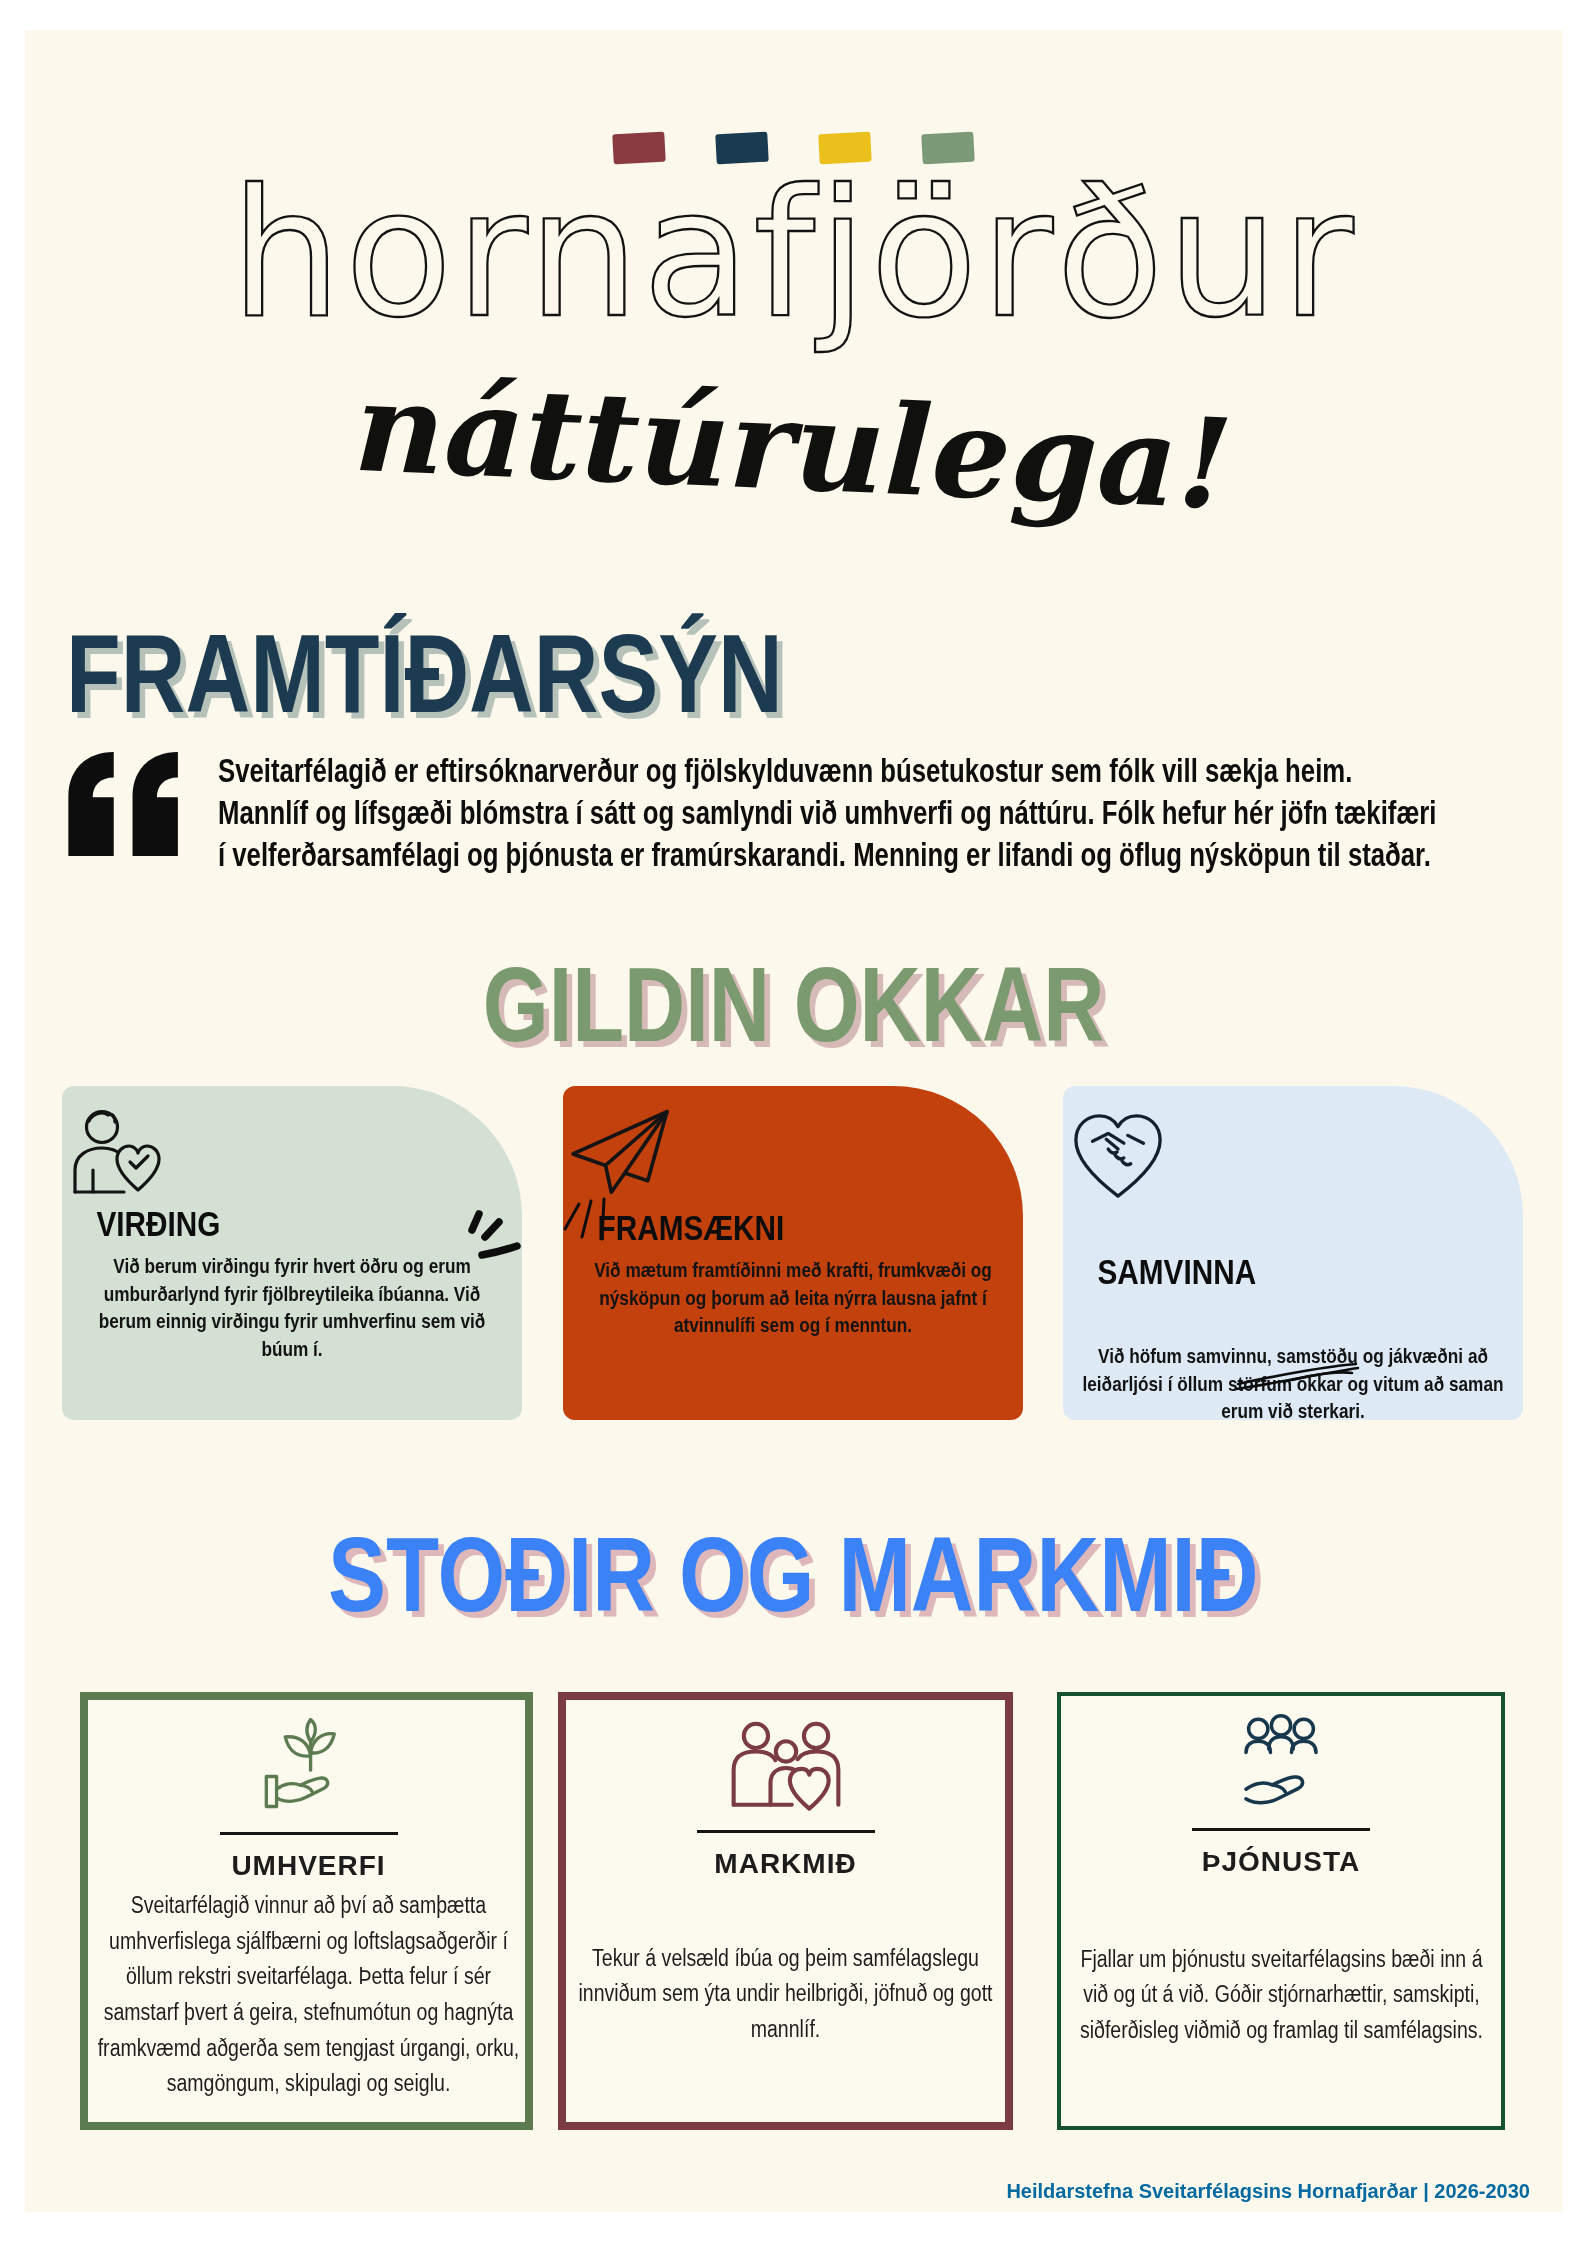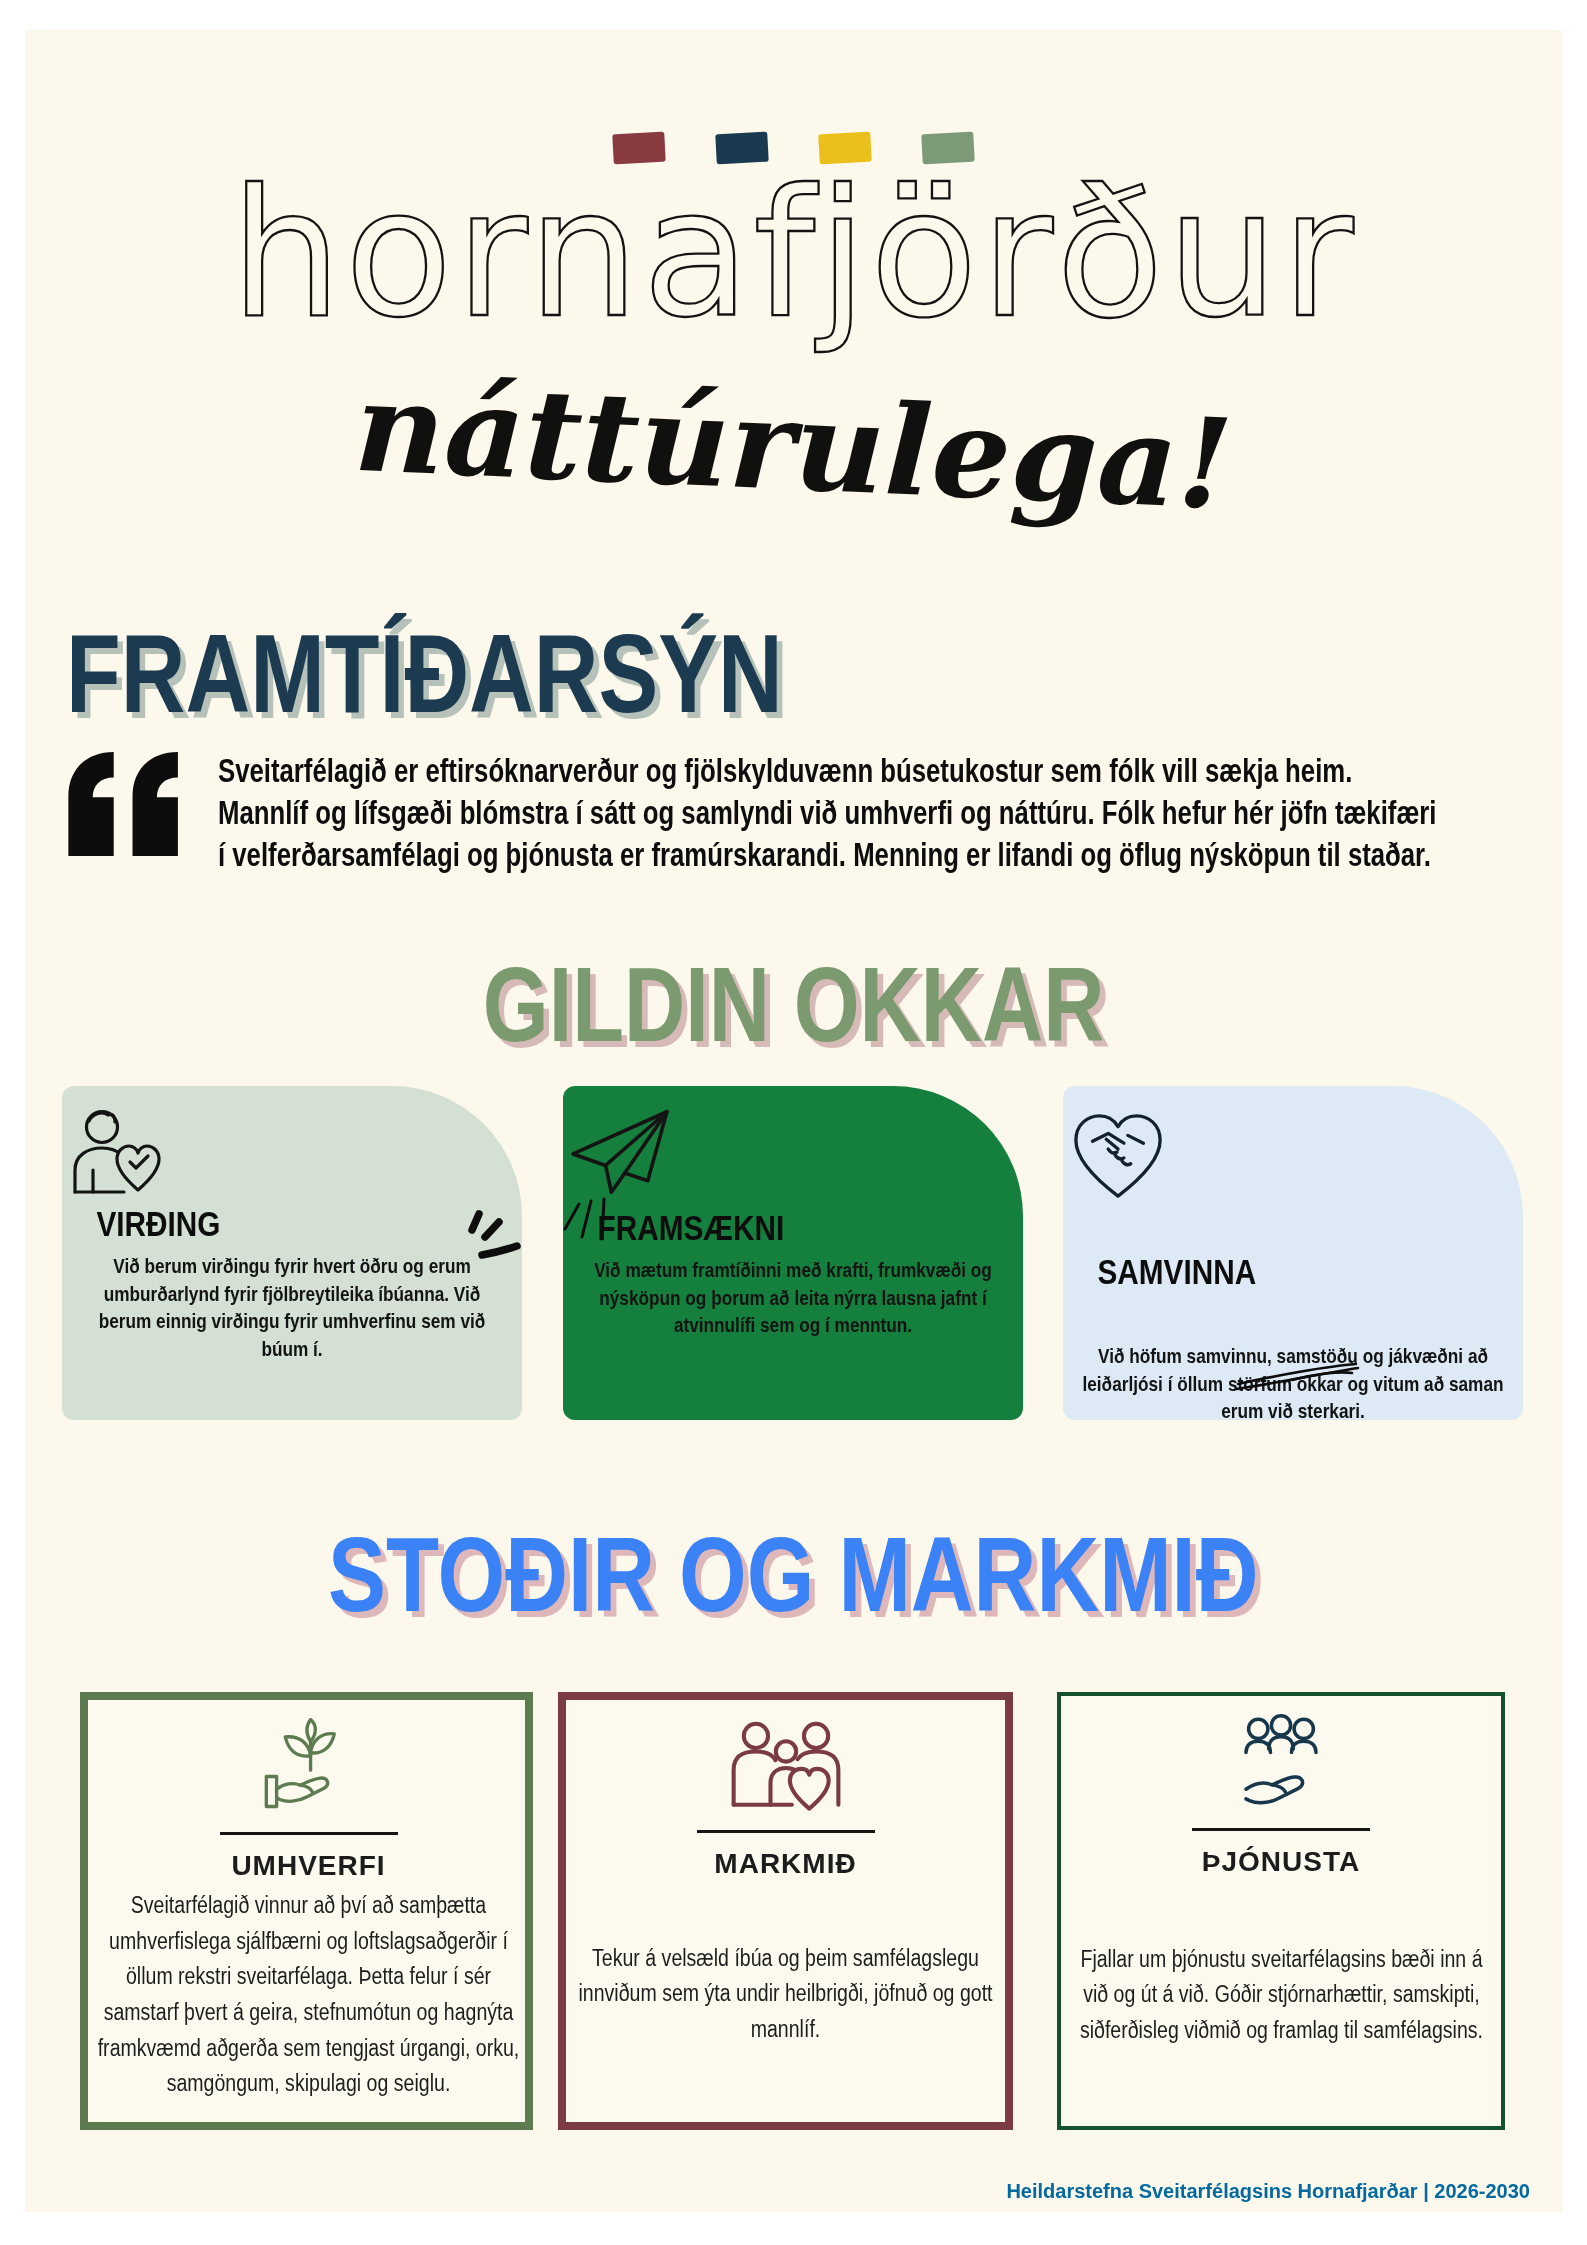--- a/index.html
+++ b/index.html
@@ -37,21 +37,21 @@
   .quote-mark{position:absolute;left:68px;top:752px;}
   .quote-lines{position:absolute;left:218px;top:750px;font-size:33px;font-weight:800;
                line-height:42px;color:#0d0d0d;}
   .quote-lines .ql{white-space:nowrap;transform:scaleX(0.78);transform-origin:left;}
 
   
   .card{position:absolute;top:1086px;width:460px;height:334px;
         border-radius:12px 130px 12px 12px;display:flex;flex-direction:column;
         padding-top:20px;box-sizing:border-box;}
   .card-virding{left:62px;background:#D3E0D3;}
-  .card-framsaekni{left:563px;background:#15803d;}
+  .card-framsaekni{left:563px;background:#c2410c;}
   .card-samvinna{left:1063px;background:#DDEAF6;gap:42px;}
   .card-title{margin-top:10px;font-size:35px;font-weight:900;color:#0d0d0d;
               transform:scaleX(0.85);transform-origin:center;white-space:nowrap;}
   .card-text{margin-top:8px;width:520px;margin-left:-30px;margin-right:-30px;
              font-size:21px;font-weight:700;line-height:1.32;text-align:center;color:#131313;
              transform:scaleX(0.82);transform-origin:center;}
 
   
   .accent{position:absolute;}
   .accent-thick{left:463px;top:1206px;}

